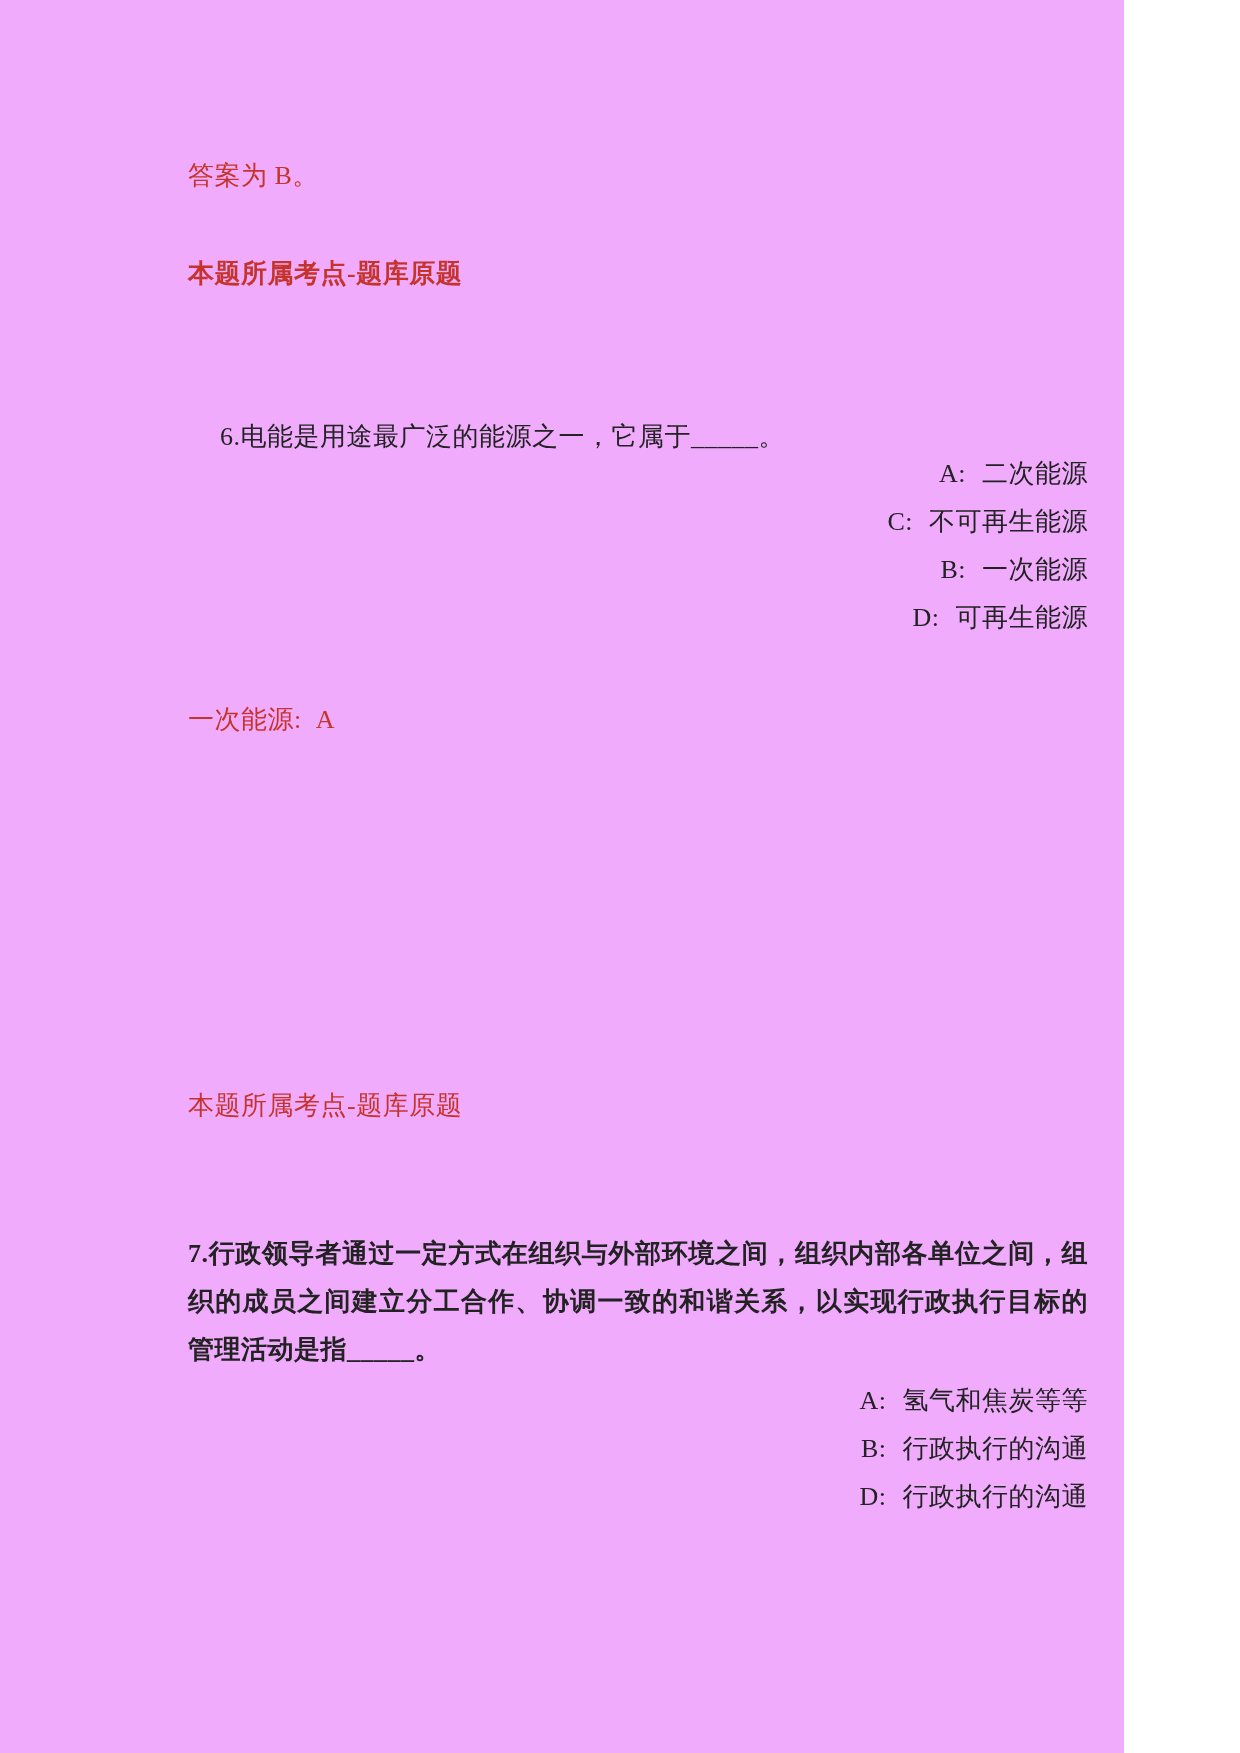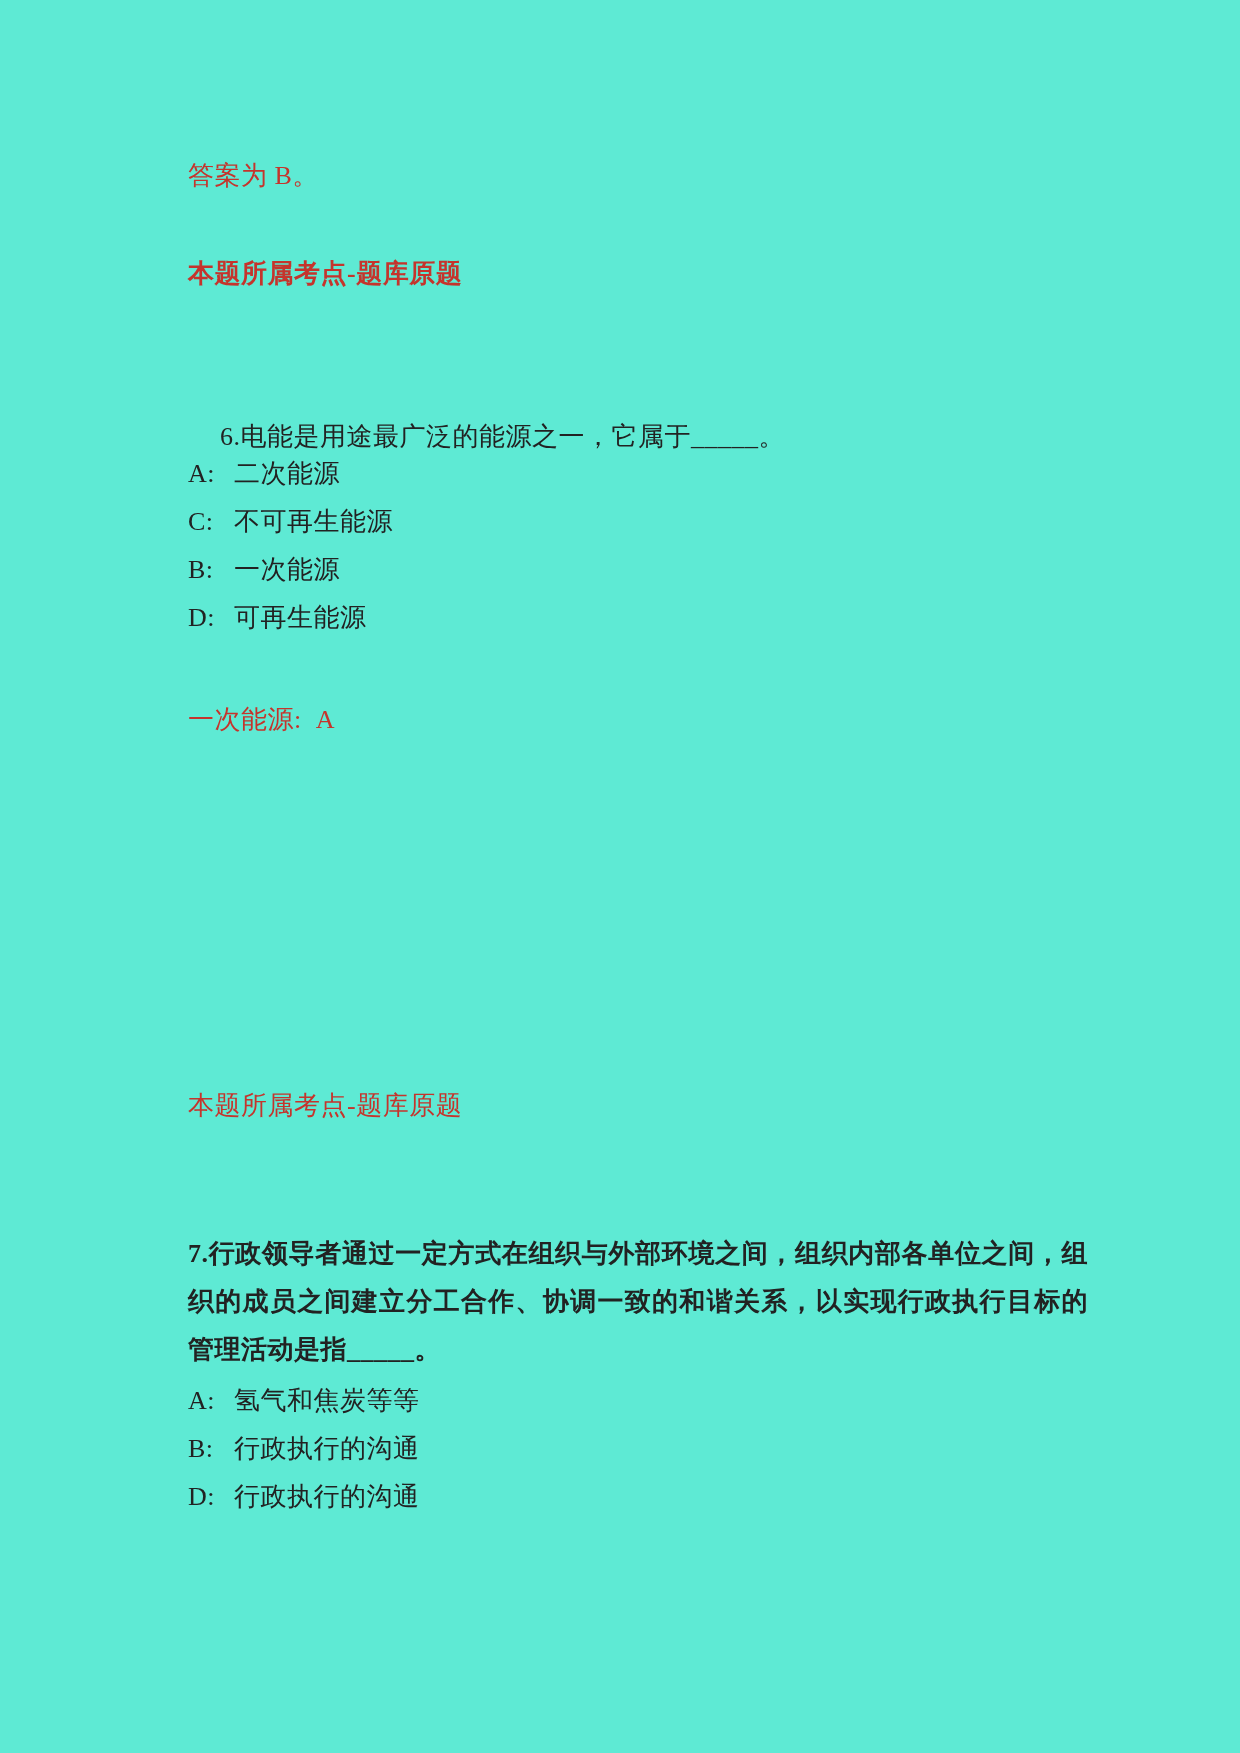--- a/index.html
+++ b/index.html
@@ -2,23 +2,23 @@
 <html><head>
 <meta charset="utf-8">
 <style>
   html, body {
     margin: 0;
     padding: 0;
     background: #ffffff;
   }
   .page {
     position: relative;
-    width: 1240px;
+    width: 1124px;
     height: 1753px;
-    background: #5eead4;
+    background: #f0abfc;
     font-family: "Liberation Serif", "DejaVu Serif", serif;
     color: #222222;
     overflow: hidden;
   }
   .block {
     position: absolute;
     left: 188px;
     width: 900px;
     font-size: 26px;
     line-height: 48px;
@@ -26,20 +26,21 @@
   }
   .red { color: #c5342c; }
   .bold { font-weight: bold; }
   .justify {
     text-align: justify;
     text-justify: inter-ideograph;
   }
   .opt {
     height: 48px;
     white-space: nowrap;
+    text-align: right;
   }
   .opt-key {
     display: inline-block;
     min-width: 30px;
     margin-right: 16px;
   }
   .answer-line .ans-label { margin-right: 14px; }
   .expl { line-height: 48.5px; }
 </style>
 </head>

